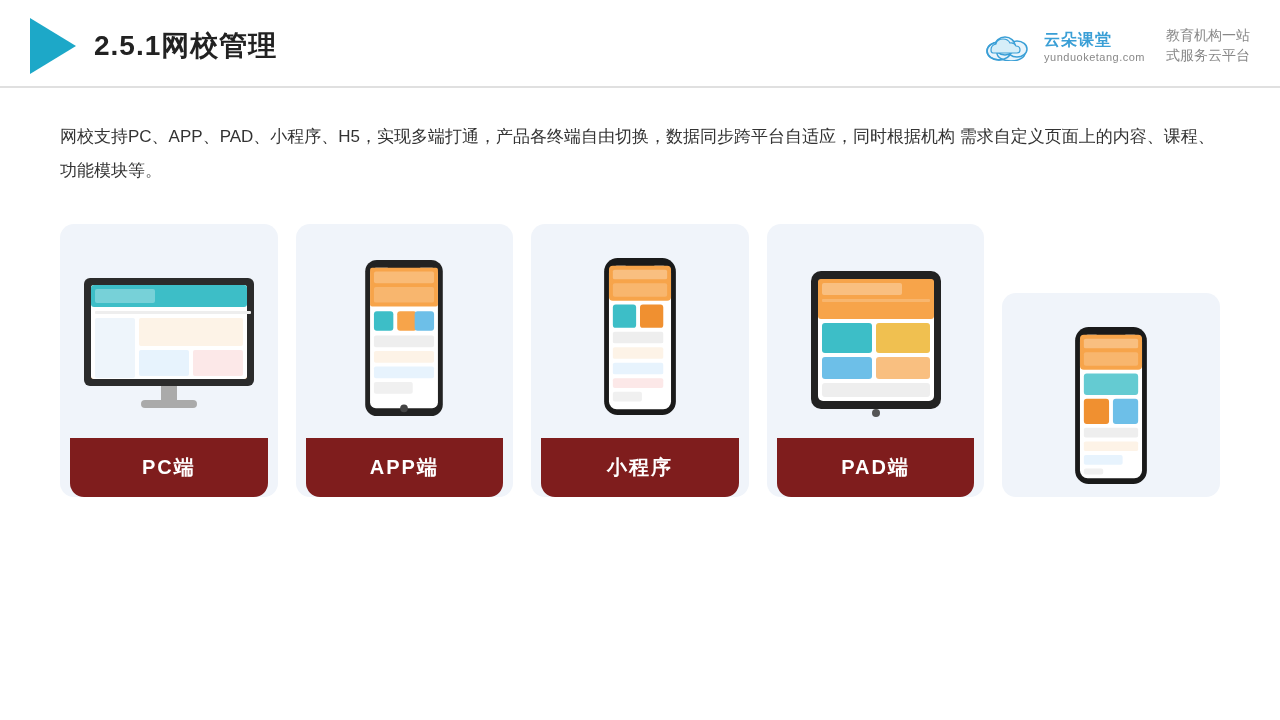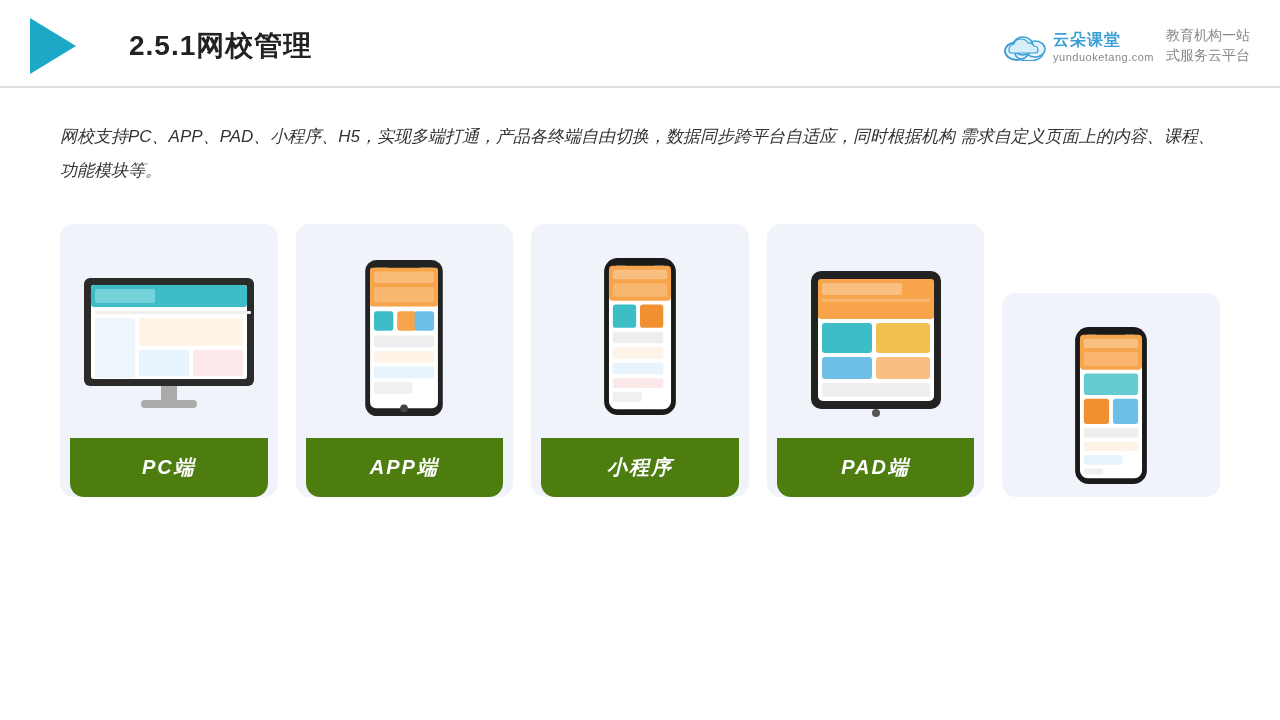--- a/index.html
+++ b/index.html
@@ -29,31 +29,30 @@
       height: 0;
       border-top: 28px solid transparent;
       border-bottom: 28px solid transparent;
       border-left: 46px solid #1da8c8;
     }
     .page-title {
       font-size: 28px;
       font-weight: bold;
       color: #222;
       letter-spacing: 1px;
-      margin-left: 35px;
     }
     .header-right {
       display: flex;
       flex-direction: column;
       align-items: center;
     }
     .brand-logo {
       display: flex;
       align-items: center;
-      gap: 6px;
+      gap: 15px;
     }
     .cloud-icon {
       width: 44px;
       height: 30px;
     }
     .brand-text-col {
       display: flex;
       flex-direction: column;
       align-items: flex-start;
     }
@@ -65,21 +64,20 @@
     }
     .brand-url {
       font-size: 11px;
       color: #888;
       letter-spacing: 0.5px;
     }
 
     
     .content {
       padding: 32px 60px 17px 60px;
-      font-style: italic;
     }
     .description {
       font-size: 17px;
       color: #333;
       line-height: 2;
       margin-bottom: 36px;
     }
 
     
     .cards-row {
@@ -100,21 +98,21 @@
     .device-image-area {
       width: 100%;
       display: flex;
       justify-content: center;
       align-items: flex-end;
       min-height: 170px;
       margin-bottom: 10px;
     }
     .device-label {
       width: 100%;
-      background: #4d7c0f;
+      background: #7f1d1d;
       color: #fff;
       font-size: 20px;
       font-weight: bold;
       text-align: center;
       border-radius: 0 0 14px 14px;
       padding: 16px 0;
       margin-top: 10px;
       letter-spacing: 2px;
     }
 

